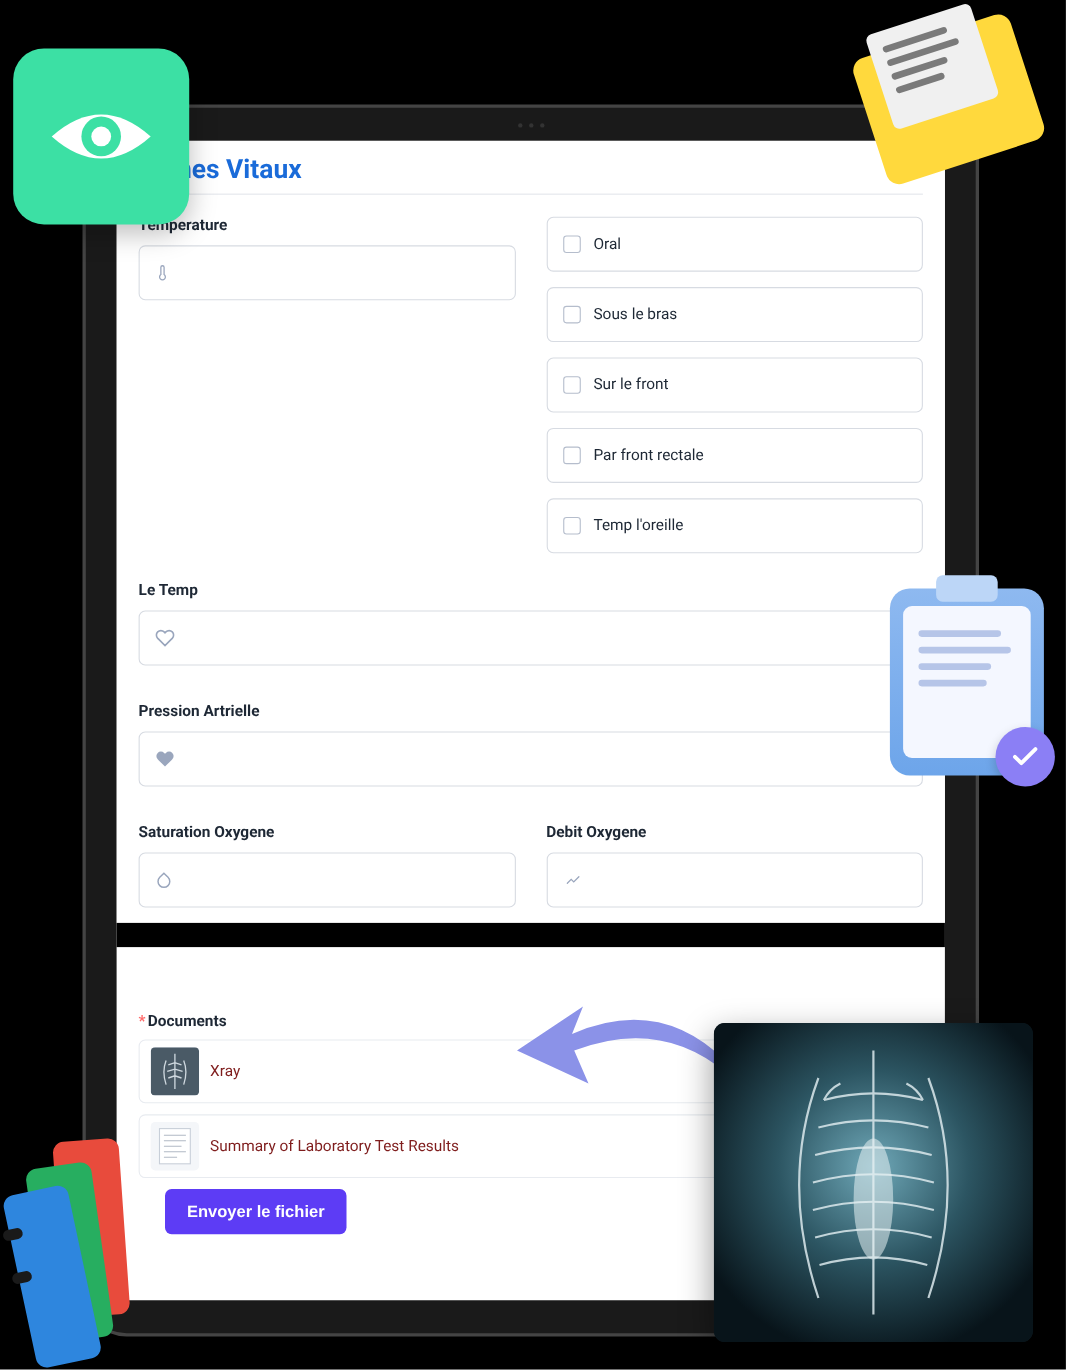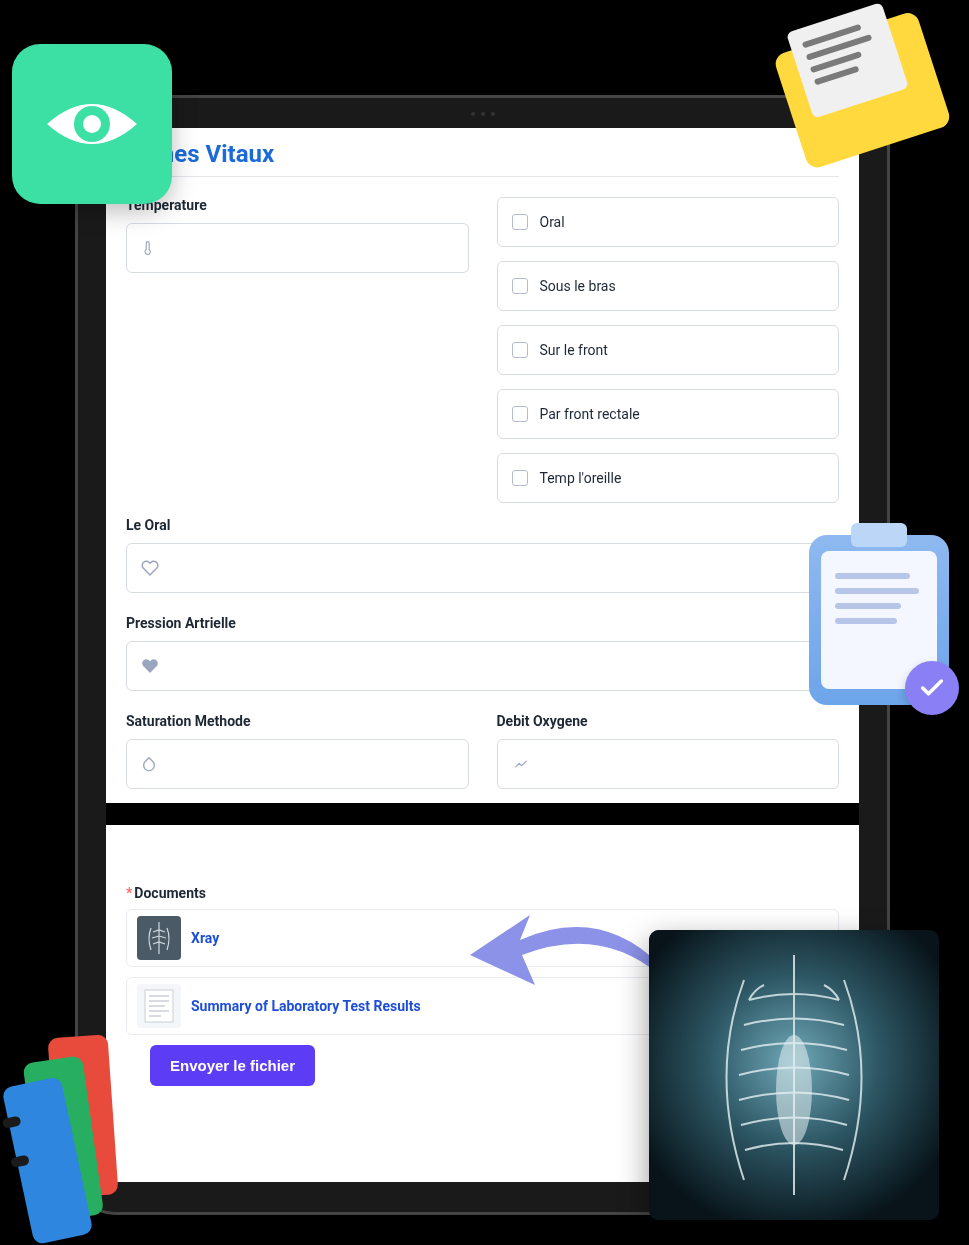--- a/index.html
+++ b/index.html
@@ -63,21 +63,21 @@
     font-size: 24px;
     font-weight: 700;
   }
   .chevron {
     color: #1a6bd9;
     font-size: 14px;
   }
   .form-grid {
     display: grid;
     grid-template-columns: 1fr 1fr;
-    gap: 0 28px;
+    gap: 12px 28px;
     padding: 20px 0 14px 0;
   }
   .form-grid .full { grid-column: 1 / -1; }
   .field-label {
     font-size: 14px;
     font-weight: 700;
     color: #1e2835;
     margin-bottom: 10px;
     display: block;
   }
@@ -166,22 +166,22 @@
     margin-right: 10px;
     flex-shrink: 0;
     background: #d6dce5;
     display: flex;
     align-items: center;
     justify-content: center;
     overflow: hidden;
   }
   .doc-label {
     font-size: 14px;
-    color: #1d4ed8;
-    font-weight: 700;
+    color: #7f1d1d;
+    font-weight: 400;
   }
   .btn-row { display: flex; gap: 12px; margin-top: 8px; margin-left: 24px; }
   .btn {
     background: #5d3cf5;
     color: #fff;
     border: none;
     border-radius: 6px;
     padding: 12px 20px;
     font-size: 15px;
     font-weight: 600;
@@ -415,21 +415,21 @@
                 <span class="opt-label">Par front rectale</span>
               </div>
               <div class="checkbox-option">
                 <span class="box"></span>
                 <span class="opt-label">Temp l'oreille</span>
               </div>
             </div>
         </div>
 
         <div class="full">
-          <label class="field-label">Le Oral</label>
+          <label class="field-label">Le Temp</label>
           <div class="text-input">
             <span class="icon">
               <svg width="18" height="18" viewBox="0 0 24 24" fill="none" stroke="#9aa6bd" stroke-width="2">
                   <path d="M20.84 4.61a5.5 5.5 0 0 0-7.78 0L12 5.67l-1.06-1.06a5.5 5.5 0 0 0-7.78 7.78l1.06 1.06L12 21.23l7.78-7.78 1.06-1.06a5.5 5.5 0 0 0 0-7.78z"></path>
                 </svg>
             </span>
             <input type="text" style="">
           </div>
         </div>
 
@@ -439,21 +439,21 @@
             <span class="icon">
               <svg width="18" height="18" viewBox="0 0 24 24" fill="#9aa6bd">
                   <path d="M20.84 4.61a5.5 5.5 0 0 0-7.78 0L12 5.67l-1.06-1.06a5.5 5.5 0 0 0-7.78 7.78l1.06 1.06L12 21.23l7.78-7.78 1.06-1.06a5.5 5.5 0 0 0 0-7.78z"></path>
                 </svg>
             </span>
             <input type="text" style="">
           </div>
         </div>
 
         <div>
-          <label class="field-label">Saturation Methode</label>
+          <label class="field-label">Saturation Oxygene</label>
           <div class="text-input narrow">
             <span class="icon">
               <svg width="16" height="18" viewBox="0 0 24 24" fill="none" stroke="#9aa6bd" stroke-width="2">
                   <path d="M12 2.69l5.66 5.66a8 8 0 1 1-11.31 0z"></path>
                 </svg>
             </span>
             <input type="text" style="">
           </div>
         </div>
 

